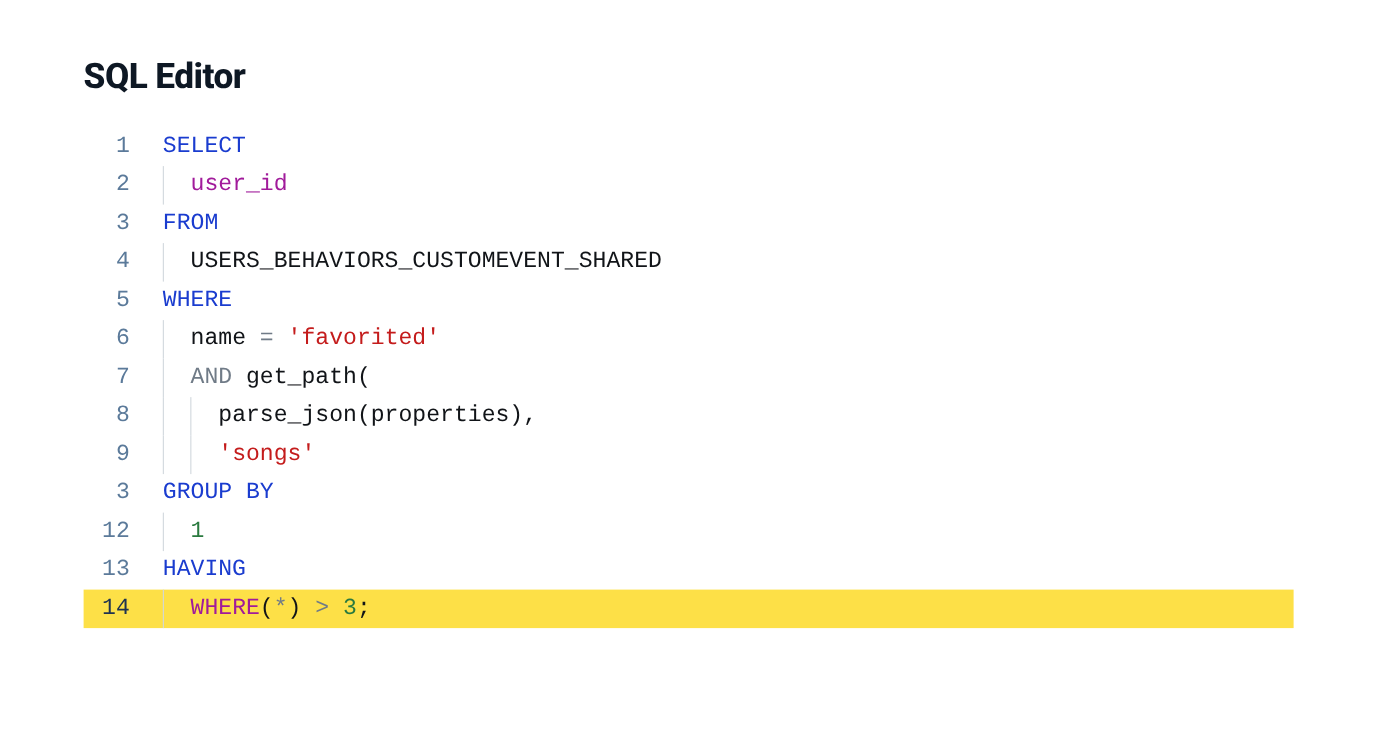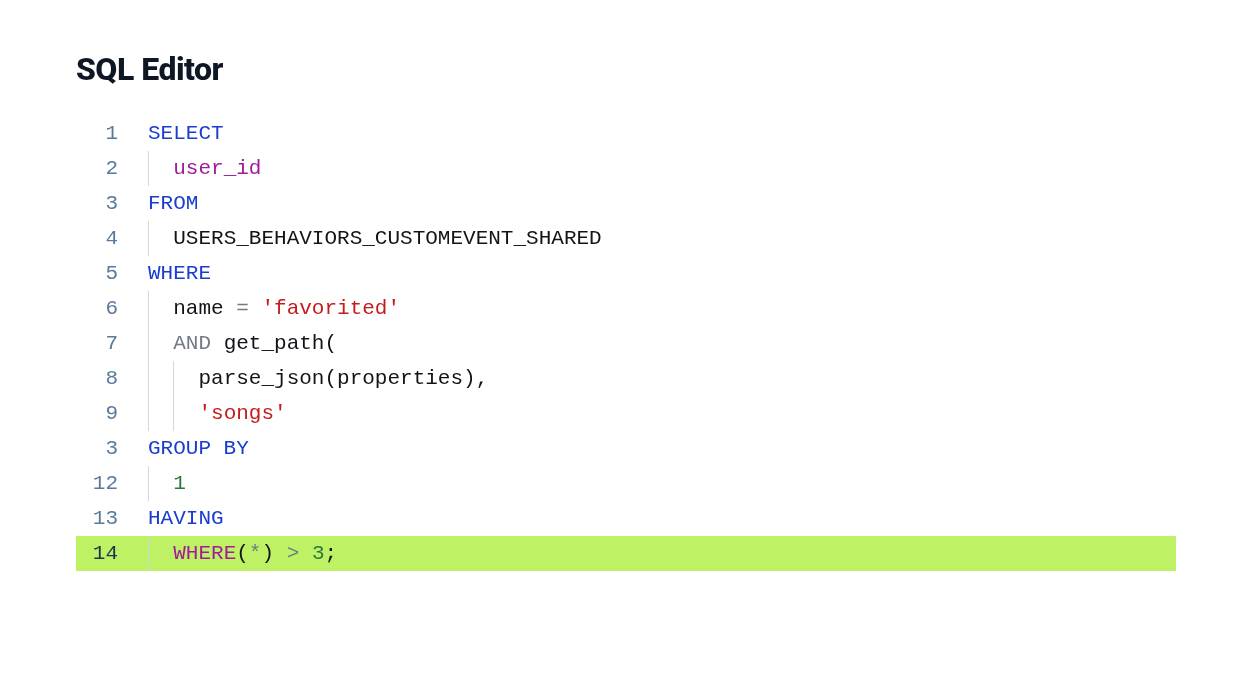--- a/index.html
+++ b/index.html
@@ -26,21 +26,21 @@
     line-height: 35px;
     position: relative;
   }
   .line {
     display: flex;
     align-items: flex-start;
     height: 35px;
     position: relative;
   }
   .line.highlight {
-    background: #bef264;
+    background: #fde047;
     justify-content: center;
   }
   .gutter {
     width: 72px;
     text-align: right;
     padding-right: 30px;
     color: #5b7a9a;
     user-select: none;
     flex-shrink: 0;
     font-variant-numeric: tabular-nums;

